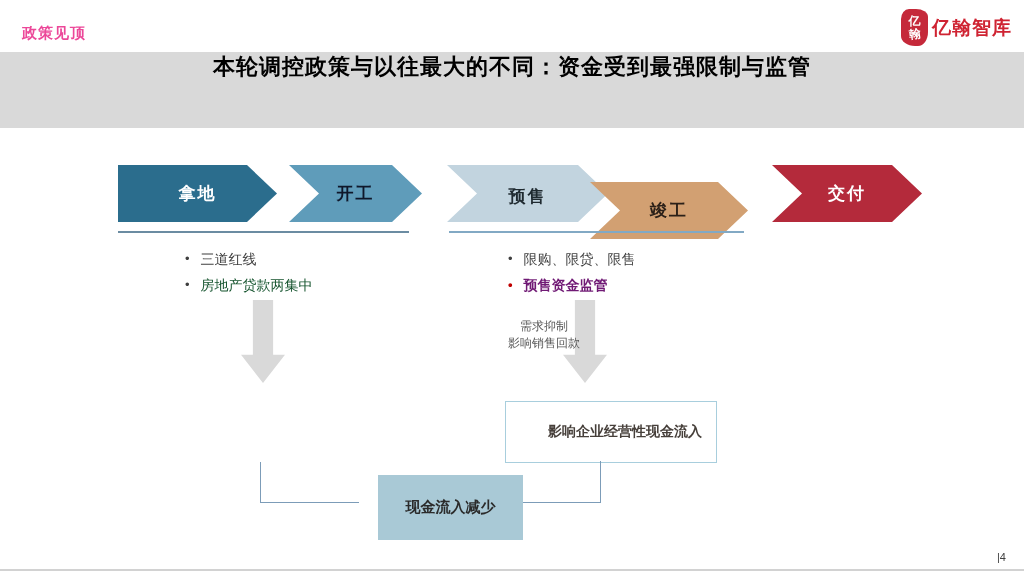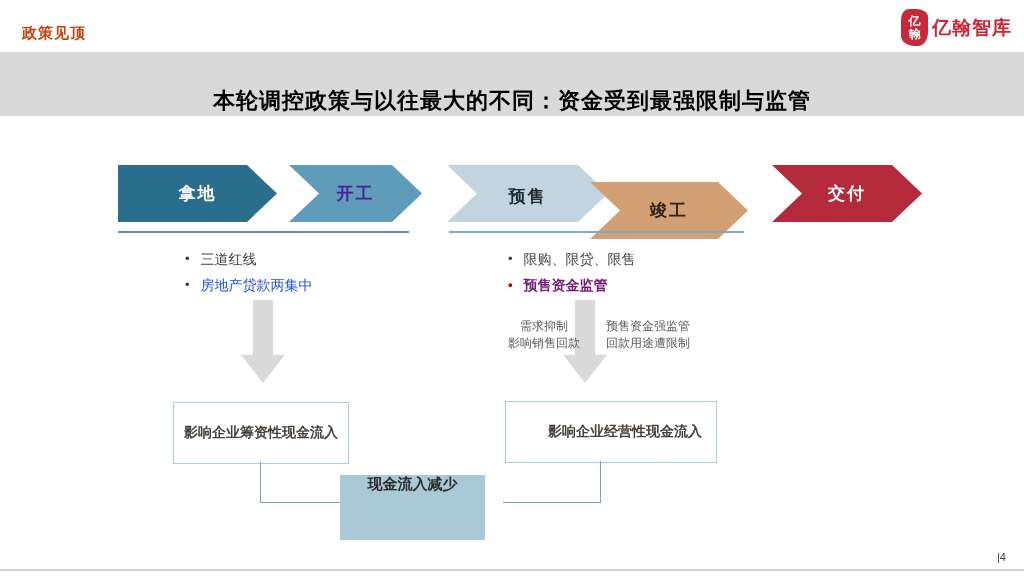--- a/index.html
+++ b/index.html
@@ -3,35 +3,35 @@
 <meta charset="utf-8">
 <style>
   html,body { margin:0; padding:0; background:#ffffff; }
   .stage {
     position:relative; width:1024px; height:576px; overflow:hidden;
     background:#ffffff; font-family:"Liberation Sans", sans-serif;
   }
   
   .eyebrow {
     position:absolute; left:22px; top:24px;
-    font-size:15px; font-weight:bold; color:#c2410c; letter-spacing:1px;
+    font-size:15px; font-weight:bold; color:#ec4899; letter-spacing:1px;
   }
   .logo { position:absolute; right:12px; top:9px; display:flex; align-items:center; gap:4px; }
   .seal {
     width:27px; height:37px; background:#c5293a; color:#ffffff;
     border-radius:8px 12px 10px 14px / 10px 8px 14px 10px;
     display:flex; flex-direction:column; align-items:center; justify-content:center;
     font-size:12px; line-height:13px; font-weight:bold;
   }
   .seal span:last-child { transform:rotate(-8deg); }
   .logo-name { font-size:19px; font-weight:bold; color:#cf2332; letter-spacing:1px; }
   
   .banner {
-    position:absolute; left:0; top:52px; width:1024px; height:64px;
-    background:#d9d9d9; display:flex; align-items:flex-end; justify-content:center;
+    position:absolute; left:0; top:52px; width:1024px; height:76px;
+    background:#d9d9d9; display:flex; align-items:flex-start; justify-content:center;
   }
   .banner h1 {
     margin:0; font-family:"Liberation Serif","DejaVu Serif",serif;
     font-size:22px; font-weight:bold; color:#000000; letter-spacing:1px;
   }
   
   .chevron {
     position:absolute; top:165px; height:57px;
     display:flex; align-items:center; justify-content:center;
     font-size:17px; font-weight:bold; letter-spacing:2px;
@@ -77,22 +77,22 @@
   .box-left  { left:173px; top:402px; width:174px; height:60px; }
   .box-right { left:505px; top:401px; width:182px; height:60px;padding-left:28px; }
   
   .line { position:absolute; background:#7c9cb8; }
   .v1 { left:260px; top:462px; width:1px; height:41px; }
   .v2 { left:600px; top:461px; width:1px; height:42px; }
   .h1 { left:260px; top:502px; width:99px; height:1px; }
   .h2 { left:503px; top:502px; width:98px; height:1px; }
   
   .summary-box {
-    position:absolute; left:340px; top:475px; width:145px; height:65px;
-    display:flex; justify-content:center;
+    position:absolute; left:378px; top:475px; width:145px; height:65px;
+    display:flex; align-items:center; justify-content:center;
     font-size:15px; font-weight:bold; color:#2b2b2b;
   }
   
   .bottom-rule { position:absolute; left:0; top:569px; width:1024px; height:2px; background:#d2d2d2; }
   .page-num { position:absolute; left:997px; top:551px; font-size:11px; color:#404040; }
 </style>
 </head>
 <body>
 
 <div class="stage">
@@ -107,21 +107,21 @@
   </div>
 
   <div class="banner" style="background-color: rgb(217, 217, 217);">
     <h1>本轮调控政策与以往最大的不同：资金受到最强限制与监管</h1>
   </div>
 
   <div class="chevron chev-first c1" style="background-color: rgb(43, 109, 141); text-align: right;">
     <span style="color: rgb(255, 255, 255);">拿地</span>
   </div>
   <div class="chevron chev-mid c2" style="background-color: rgb(95, 156, 186);">
-    <span style="color: #4c1d95;">开工</span>
+    <span style="color: #0f172a;">开工</span>
   </div>
   <div class="chevron chev-mid c3" style="background-color: rgb(194, 212, 223);">
     <span style="color: rgb(31, 42, 48); margin-top: 6px;">预售</span>
   </div>
   <div class="chevron chev-mid c4" style="background-color: rgb(210, 160, 114);">
     <span style="color: rgb(43, 32, 24);">竣工</span>
   </div>
   <div class="chevron chev-mid c5" style="background-color: rgb(180, 42, 59);">
     <span style="color: rgb(255, 255, 255);">交付</span>
   </div>
@@ -129,21 +129,21 @@
   <div class="rule rule-a"></div>
   <div class="rule rule-b"></div>
 
   <div class="bullets bullets-left">
     <div class="bullet-row">
       <span class="dot" style="color: rgb(63, 63, 63);">•</span>
       <span style="color: rgb(63, 63, 63);">三道红线</span>
     </div>
     <div class="bullet-row">
       <span class="dot" style="color: rgb(63, 63, 63);">•</span>
-      <span style="color: #1d4ed8;">房地产贷款两集中</span>
+      <span style="color: #14532d;">房地产贷款两集中</span>
     </div>
   </div>
 
   <div class="bullets bullets-right">
     <div class="bullet-row">
       <span class="dot" style="color: rgb(63, 63, 63);">•</span>
       <span style="color: rgb(63, 63, 63);">限购、限贷、限售</span>
     </div>
     <div class="bullet-row em">
       <span class="dot" style="color: rgb(192, 0, 0);">•</span>
@@ -151,28 +151,21 @@
     </div>
   </div>
 
   <div class="down-arrow arrow-1"></div>
   <div class="down-arrow arrow-2"></div>
 
   <div class="note note-a">
     <div>需求抑制</div>
     <div>影响销售回款</div>
   </div>
-  <div class="note note-b">
-    <div>预售资金强监管</div>
-    <div>回款用途遭限制</div>
-  </div>
 
-  <div class="result-box box-left">
-    <span>影响企业筹资性现金流入</span>
-  </div>
   <div class="result-box box-right">
     <span>影响企业经营性现金流入</span>
   </div>
 
   <div class="line v1"></div>
   <div class="line v2"></div>
   <div class="line h1"></div>
   <div class="line h2"></div>
 
   <div class="summary-box" style="background-color: rgb(169, 201, 214);">

